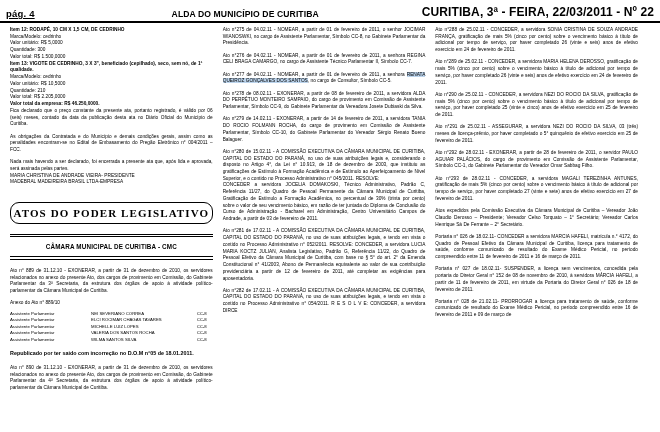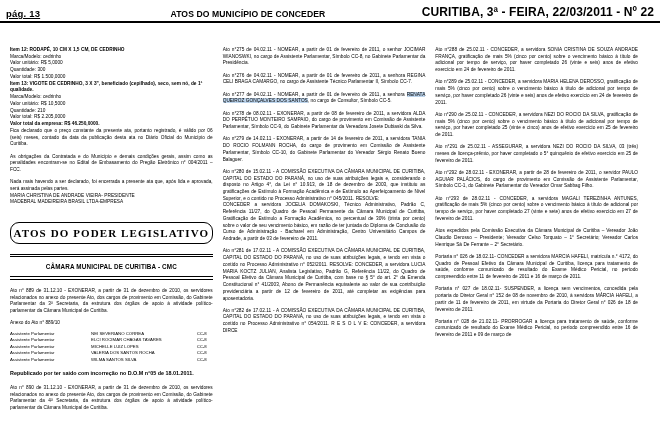--- a/index.html
+++ b/index.html
@@ -49,21 +49,20 @@
     font-weight: bold;
     letter-spacing: 0.1px;
     white-space: nowrap;
   }
 
   
   .cols {
     display: flex;
     gap: 0;
     padding: 4px 17px 0 5px;
-    margin-top: 20px;
   }
   .col {
     width: 210px;
     padding: 0 5px;
     box-sizing: content-box;
   }
   .col + .col {
     border-left: none;
   }
 
@@ -140,22 +139,22 @@
     line-height: 1.42;
     margin: 0 0 4px 0;
   }
 </style>
 </head>
 <body>
 
 <div class="page">
 
   <div class="masthead">
-    <div class="mast-left">pág.  13</div>
-    <div class="mast-center">ATOS DO MUNICÍPIO DE CONCEDER</div>
+    <div class="mast-left">pág.  4</div>
+    <div class="mast-center">ALDA DO MUNICÍPIO DE CURITIBA</div>
     <div class="mast-right">CURITIBA, 3ª - FEIRA, 22/03/2011 - Nº 22</div>
   </div>
 
   <div class="cols">
 
     <div class="col">
 
       <p class="para tight nojust"><span class="b">Item 12: RODAPÉ, 10 CM X 1,5 CM, DE CEDRINHO</span></p>
       <p class="para tight nojust">Marca/Modelo: cedrinho</p>
       <p class="para tight nojust">Valor unitário: R$ 5,0000</p>

